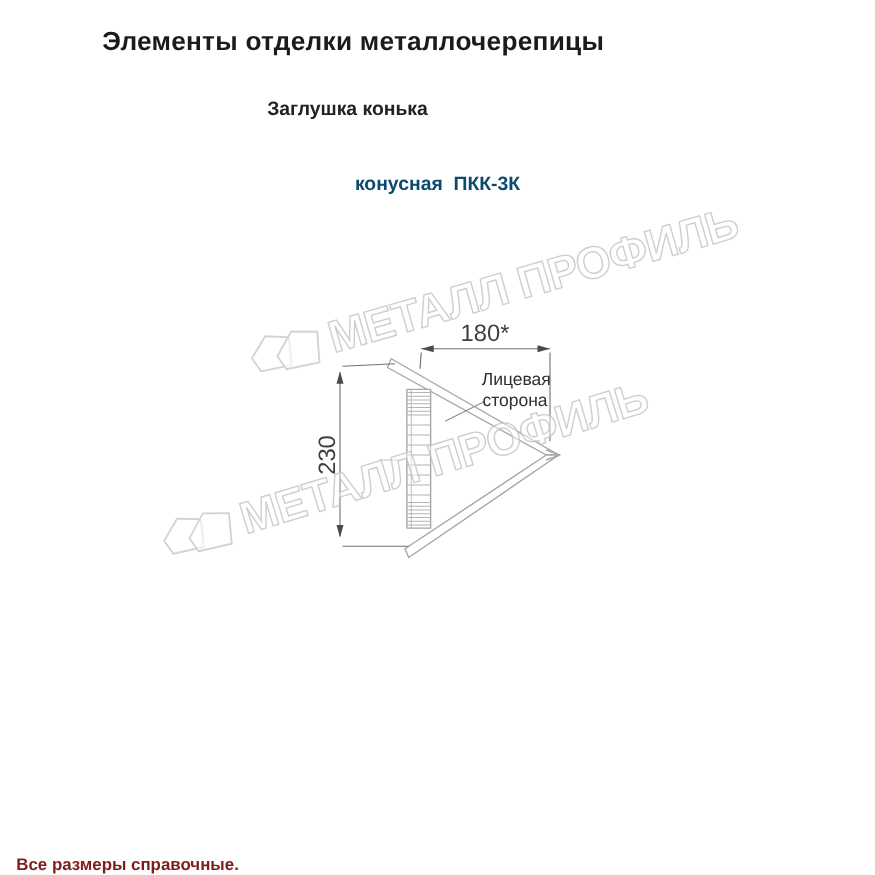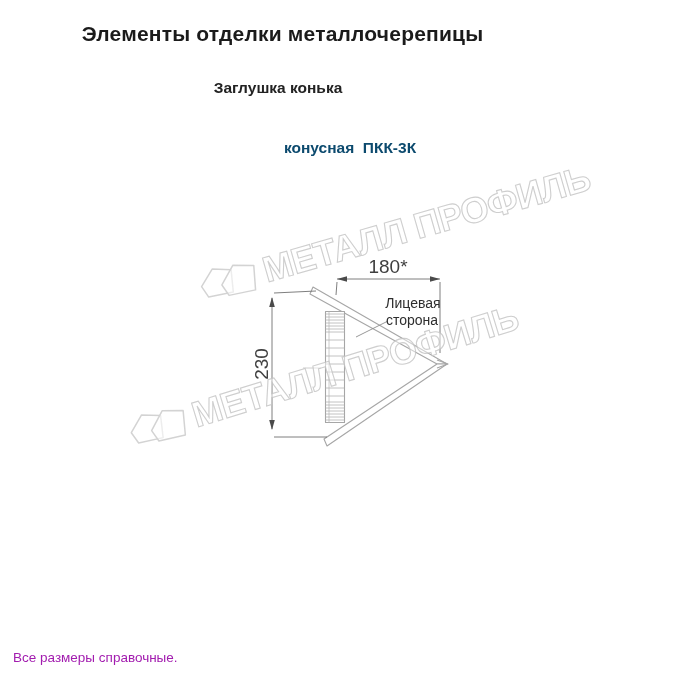--- a/index.html
+++ b/index.html
@@ -14,22 +14,22 @@
   .product-name{
     position:absolute;top:77px;left:0;width:556px;text-align:center;
     font-size:15.5px;font-weight:bold;color:#222;line-height:21px;
   }
   .product-variant{
     position:absolute;top:139px;left:0;width:700px;text-align:center;
     font-size:15.5px;font-weight:bold;color:#0c4a6e;white-space:pre;
   }
   .drawing-svg{position:absolute;left:0;top:0;z-index:0;}
   .footer-notes{
-    position:absolute;left:13px;top:649px;font-size:13.5px;color:#a21caf;
-    line-height:17px;z-index:1;
+    position:absolute;left:13px;top:683px;font-size:13.5px;color:#7f1d1d;
+    line-height:17px;z-index:1;font-weight:bold;
   }
   .txt-layer{z-index:1;}
 </style>
 </head>
 <body>
 
 <div class="page-title txt-layer">Элементы отделки металлочерепицы</div>
 
 <div class="product-name txt-layer">
   <div>Заглушка конька</div>

